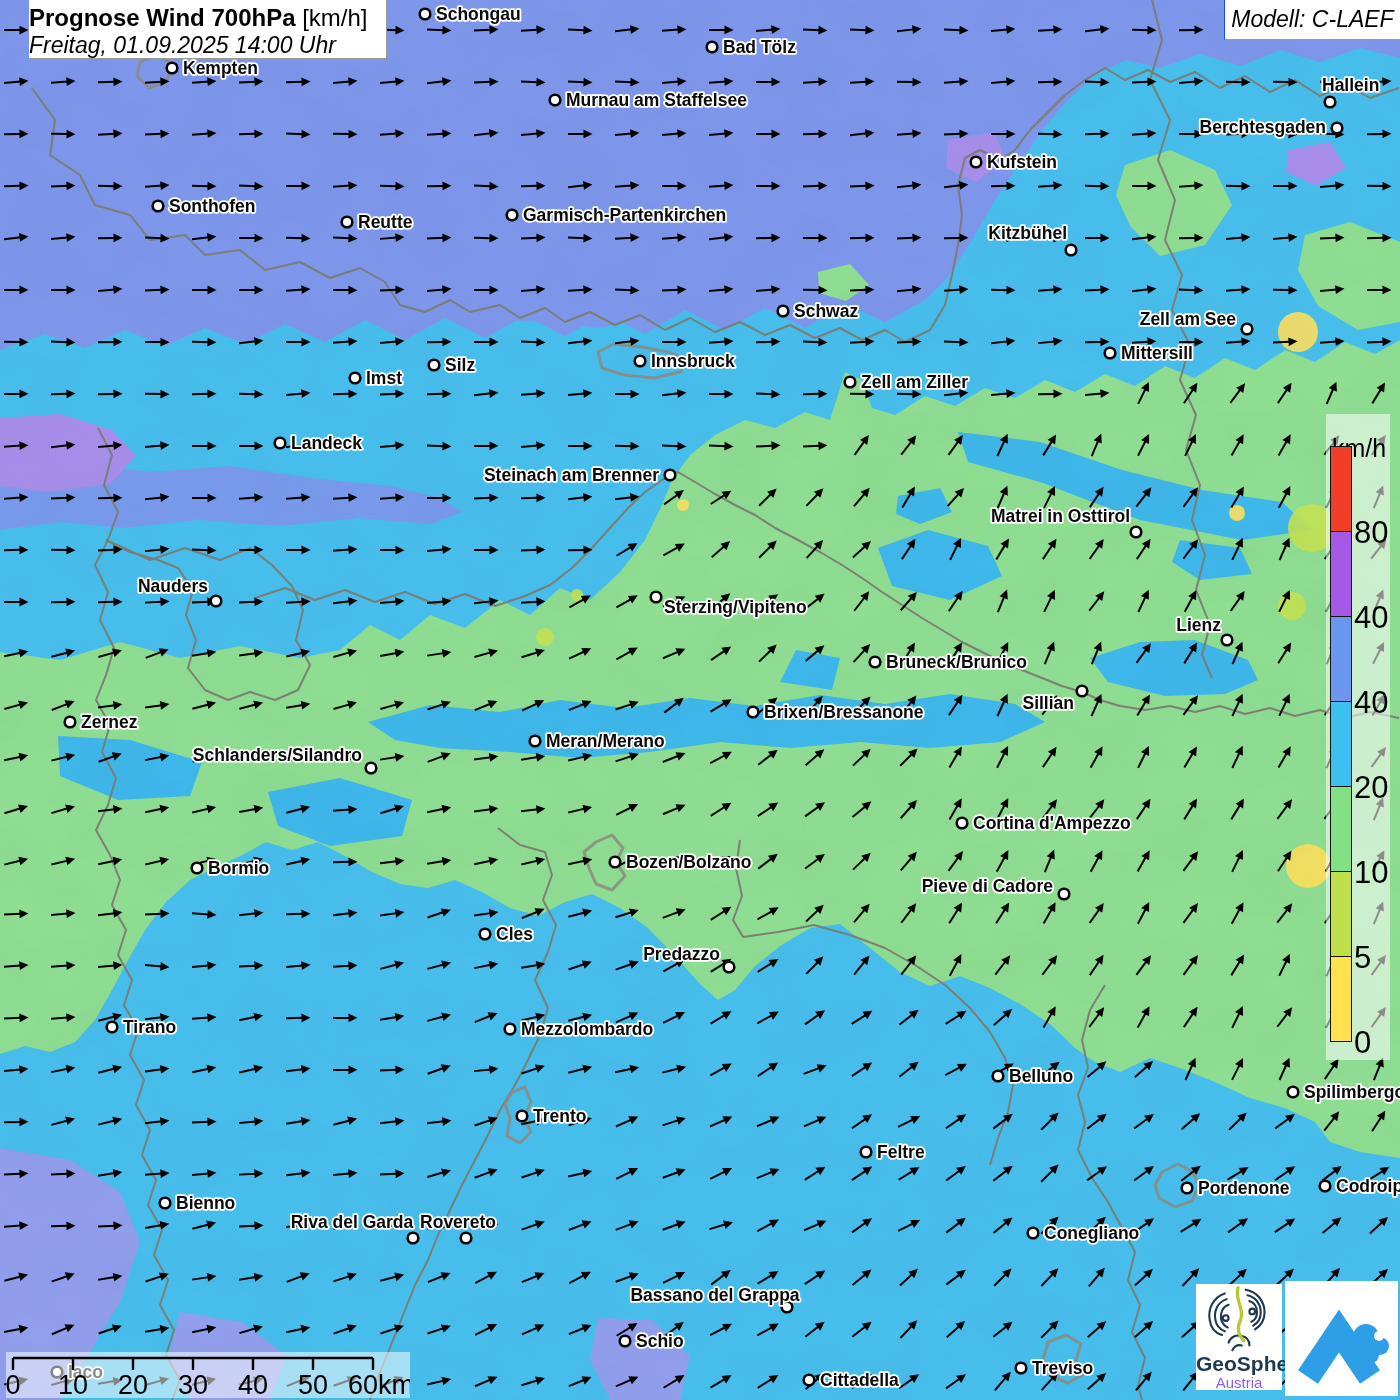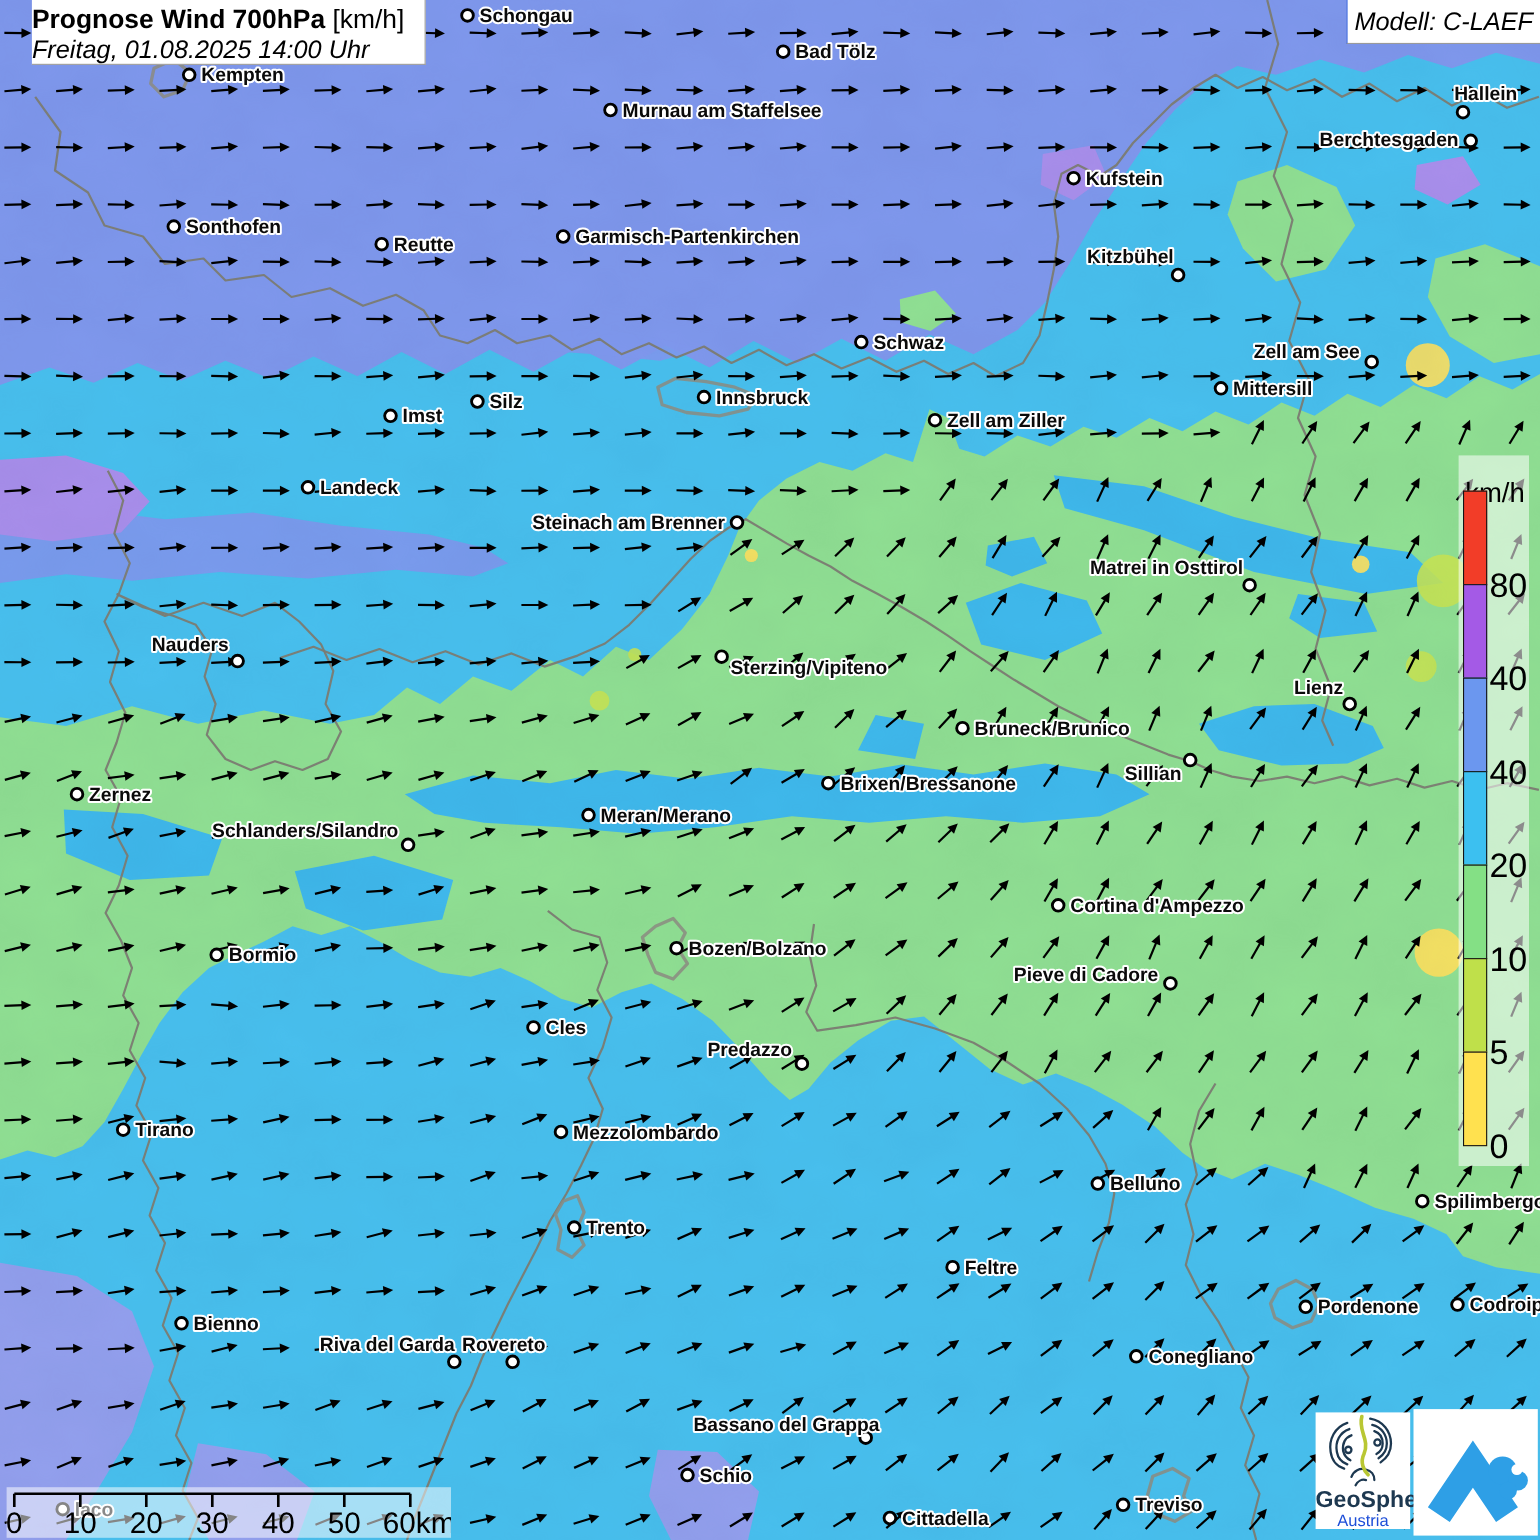--- a/index.html
+++ b/index.html
@@ -24,21 +24,21 @@
   .legend-unit{position:absolute;left:6px;top:4px;font-size:25px;color:#000;margin-top:16px;}
   .legend-bar{position:absolute;left:4px;top:33px;width:22px;}
   .legend-seg{width:22px;height:86px;border:1px solid #141414;margin-top:-1px;box-sizing:border-box;}
   .legend-label{position:absolute;left:28px;transform:translateY(-50%);
                 font-size:31px;color:#000;line-height:1;}
   .scalebar{left:6px;top:1352px;width:404px;height:46px;
             background:rgba(255,255,255,0.52);}
   .geo-box{left:1196px;top:1284px;width:86px;height:106px;background:#ffffff;
            text-align:center;}
   .geo-name{font-size:21px;font-weight:bold;color:#1d3850;line-height:1.1;margin-top:-2px;}
-  .geo-sub{font-size:15px;color:#1d4ed8;line-height:1.1;}
+  .geo-sub{font-size:15px;color:#8b5cf6;line-height:1.1;}
   .partner-box{left:1285px;top:1281px;width:113px;height:115px;background:#ffffff;
                display:flex;align-items:center;justify-content:center;}
 </style>
 </head>
 <body>
 
 <div class="stage">
 
   <svg id="map-svg" width="1400" height="1400" viewBox="0 0 1400 1400">
     <defs>
@@ -3550,21 +3550,21 @@
         </g>
         <g>
           <circle cx="57" cy="1372" r="5.3" fill="#ffffff" stroke="#000000" stroke-width="2.6"></circle>
           <text x="68" y="1378" text-anchor="start" font-family="&quot;Liberation Sans&quot;,sans-serif" font-size="17.5" font-weight="bold" fill="#0a0a0a" stroke="#ffffff" stroke-width="3.6" paint-order="stroke" stroke-linejoin="round">laco</text>
         </g>
       </g>
   </svg>
 
   <div class="overlay title-box">
     <div class="title-line1"><b>Prognose Wind 700hPa</b><span class="title-unit"> [km/h]</span></div>
-    <div class="title-line2">Freitag, 01.08.2025 14:00 Uhr</div>
+    <div class="title-line2">Freitag, 01.09.2025 14:00 Uhr</div>
   </div>
 
   <div class="overlay model-box">
     <span>Modell: C-LAEF</span>
   </div>
 
   <div class="overlay legend" id="legend">
     <div class="legend-unit">km/h</div>
     <div class="legend-bar" id="legend-bar">
         <div class="legend-seg" style="background: rgb(242, 61, 40);"></div>

